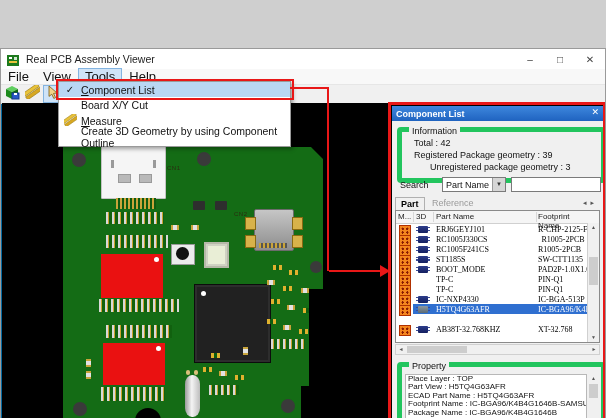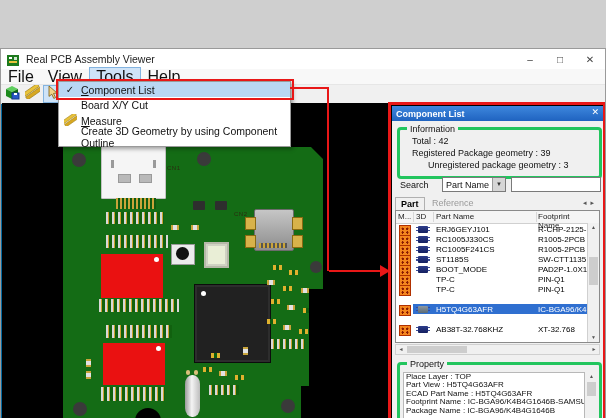--- a/index.html
+++ b/index.html
@@ -5,21 +5,21 @@
   html,body{margin:0;padding:0;background:#cfcfcf;font-family:"Liberation Sans",sans-serif;}
   .window{position:relative;width:604px;height:416px;background:#0369a1;border:1px solid #9a9a9a;overflow:hidden;margin-top:48px;}
   
   .titlebar{position:absolute;left:0;top:0;width:100%;height:20px;background:#ffffff;display:flex;align-items:center;}
   .appicon{margin-left:6px;width:13px;height:13px;display:inline-block;}
   .title{margin-left:6px;font-size:10.5px;color:#222;}
   .wincontrols{position:absolute;right:0;top:0;height:20px;display:flex;}
   .winbtn{width:30px;height:20px;display:flex;align-items:center;justify-content:center;font-size:10px;color:#444;}
   
   .menubar{position:absolute;left:0;top:20px;width:100%;height:15px;background:#f8f8f8;display:flex;align-items:center;border-bottom:1px solid #e6e6e6;}
-  .mitem{padding:1px 7px;font-size:16px;color:#111;}
+  .mitem{padding:1px 7px;font-size:13px;color:#111;}
   .mitem.active{background:#cfe3f7;border:1px solid #84b4e0;padding:0 6px;}
   
   .toolbar{position:absolute;left:0;top:36px;width:100%;height:18px;background:#f0f0f0;border-bottom:1px solid #dcdcdc;display:flex;align-items:center;}
   .tbtn{width:18px;height:16px;margin-left:2px;display:flex;align-items:center;justify-content:center;}
   .tbtn.pressed{background:#cfe3f7;border:1px solid #84b4e0;}
   
   .viewer{position:absolute;left:1px;top:54px;width:602px;height:361px;background:#000;overflow:hidden;}
   .board{position:absolute;left:61px;top:44px;width:268px;height:274px;background:#146c15;
     clip-path:polygon(0 0,248px 0,260px 12px,260px 142px,246px 142px,246px 239px,238px 239px,238px 273px,0 273px);}
   .hole{position:absolute;width:14px;height:14px;border-radius:50%;background:#3a3a3a;}
@@ -56,37 +56,37 @@
   .dd-item .lbl.mn::first-letter{text-decoration:underline;}
   
   .red-box-menu{position:absolute;left:55px;top:30px;width:234px;height:17px;border:2px solid #e81717;z-index:40;}
   .red-seg{position:absolute;background:#e81717;z-index:40;}
   .red-arrowhead{position:absolute;left:379px;top:216px;width:0;height:0;border-left:10px solid #e81717;border-top:6px solid transparent;border-bottom:6px solid transparent;z-index:40;}
   .red-box-panel{position:absolute;left:387px;top:53px;width:212px;height:338px;border:3px solid #e81717;z-index:40;}
   
   .panel{position:absolute;left:391px;top:57px;width:211px;height:358px;background:#f0f0f0;z-index:20;font-size:9px;}
   .ptitle{position:absolute;left:0;top:0;width:100%;height:15px;background:linear-gradient(180deg,#3e87dd,#1f63c0);color:#fff;font-weight:bold;font-size:9px;display:flex;align-items:center;padding-left:4px;box-sizing:border-box;}
   .pclose{position:absolute;right:4px;top:1px;color:#fff;font-size:9px;font-weight:normal;}
-  .groupbox{position:absolute;border:3px solid #22c55e;border-radius:4px;}
+  .groupbox{position:absolute;border:5px solid #22c55e;border-radius:4px;}
   .glegend{position:absolute;left:7px;top:-6px;background:#f0f0f0;padding:0 3px;font-size:9px;color:#111;}
   .infoline{position:absolute;left:12px;font-size:9px;color:#111;}
   .srch-label{position:absolute;left:8px;top:74px;font-size:9px;color:#111;}
   .combo{position:absolute;left:50px;top:71px;width:64px;height:15px;background:#fff;border:1px solid #7a7a7a;box-sizing:border-box;}
   .combo .val{position:absolute;left:3px;top:2px;font-size:9px;color:#111;}
   .combo .cbtn{position:absolute;right:0;top:0;width:12px;height:13px;background:#d6d6d6;border-left:1px solid #9a9a9a;font-size:6px;text-align:center;line-height:13px;color:#333;}
   .srch-input{position:absolute;left:119px;top:71px;width:84px;height:13px;background:#fff;border:1px solid #7a7a7a;font-size:9px;padding:0 2px;}
   .tabs{position:absolute;left:3px;top:91px;width:205px;height:13px;border-bottom:1px solid #b0b0b0;}
   .tab{position:absolute;top:0;height:12px;padding:0 5px;font-size:9px;display:flex;align-items:center;}
   .tab.active{left:0;background:#f0f0f0;border:1px solid #b0b0b0;border-bottom:1px solid #f0f0f0;font-weight:bold;color:#000;}
   .tab.inactive{left:32px;color:#9a9a9a;}
   .tab-arrows{position:absolute;right:2px;top:2px;font-size:7px;color:#555;letter-spacing:4px;}
   .ltable{position:absolute;left:3px;top:104px;width:205px;height:133px;background:#fff;border:1px solid #8a8a8a;box-sizing:border-box;}
   .lheader{position:absolute;left:0;top:0;width:100%;height:12px;background:#f5f5f5;border-bottom:1px solid #d0d0d0;}
   .hcell{position:absolute;top:1px;font-size:8px;color:#222;border-right:1px solid #d8d8d8;height:10px;}
-  .lrow{position:absolute;left:0;width:192px;height:10px;}
+  .lrow{position:absolute;left:0;width:192px;height:10px;font-family:Liberation Serif, serif;}
   .lrow .hlband{position:absolute;left:17px;top:0;width:175px;height:10px;background:#2f6fd0;}
   .cell-part{position:absolute;left:40px;top:1px;font-size:8px;color:#000;white-space:nowrap;}
   .cell-fp{position:absolute;left:142px;top:1px;font-size:8px;color:#000;white-space:nowrap;overflow:hidden;width:50px;}
   .lrow.sel .cell-part,.lrow.sel .cell-fp{color:#fff;}
   .mIcon{position:absolute;left:3px;top:0.5px;width:10px;height:9px;background:#f5861f;border:1px solid #b03000;
     background-image:radial-gradient(circle at 27% 30%,#8a1a00 1.1px,transparent 1.3px),radial-gradient(circle at 73% 30%,#8a1a00 1.1px,transparent 1.3px),radial-gradient(circle at 27% 72%,#8a1a00 1.1px,transparent 1.3px),radial-gradient(circle at 73% 72%,#8a1a00 1.1px,transparent 1.3px);}
   .i3d{position:absolute;left:22px;top:1.5px;width:10px;height:7px;background:linear-gradient(#2c3c8a,#141f60);border-radius:1px;}
   .i3d::before,.i3d::after{content:"";position:absolute;top:1px;bottom:1px;width:2px;background:repeating-linear-gradient(180deg,#3c4c96 0 1px,transparent 1px 2.5px);}
   .i3d::before{left:-2px;} .i3d::after{right:-2px;}
   .i3d.gray{background:linear-gradient(#8c98a2,#5c6a74);}
@@ -255,21 +255,21 @@
         <span class="hcell" style="left:40px;width:100px;">Part Name</span>
         <span class="hcell" style="left:142px;width:49px;border-right:none;">Footprint Name</span>
       </div>
 
       <div class="lrow" style="top:13px;">
           <span class="mIcon"></span>
           <span class="i3d"></span>
           <span class="cell-part">ERJ6GEYJ101</span>
           <span class="cell-fp">R-CHP-2125-F</span>
         </div>
-      <div class="lrow" style="top:23px;">
+      <div class="lrow" style="top:23px;text-align:center;">
           <span class="mIcon"></span>
           <span class="i3d"></span>
           <span class="cell-part">RC1005J330CS</span>
           <span class="cell-fp">R1005-2PCB</span>
         </div>
       <div class="lrow" style="top:33px;">
           <span class="mIcon"></span>
           <span class="i3d"></span>
           <span class="cell-part">RC1005F241CS</span>
           <span class="cell-fp">R1005-2PCB</span>
@@ -288,20 +288,26 @@
         </div>
       <div class="lrow" style="top:63px;">
           <span class="mIcon"></span>
           <span class="cell-part">TP-C</span>
           <span class="cell-fp">PIN-Q1</span>
         </div>
       <div class="lrow" style="top:73px;">
           <span class="mIcon"></span>
           <span class="cell-part">TP-C</span>
           <span class="cell-fp">PIN-Q1</span>
+        </div>
+      <div class="lrow" style="top:83px;">
+          <span class="mIcon"></span>
+          <span class="i3d"></span>
+          <span class="cell-part">IC-NXP4330</span>
+          <span class="cell-fp">IC-BGA-513P</span>
         </div>
       <div class="lrow sel" style="top:93px;">
           <span class="hlband"></span>
           <span class="mIcon"></span>
           <span class="i3d gray"></span>
           <span class="cell-part">H5TQ4G63AFR</span>
           <span class="cell-fp">IC-BGA96/K4B4G164</span>
         </div>
       <div class="lrow" style="top:113px;">
           <span class="mIcon"></span>

